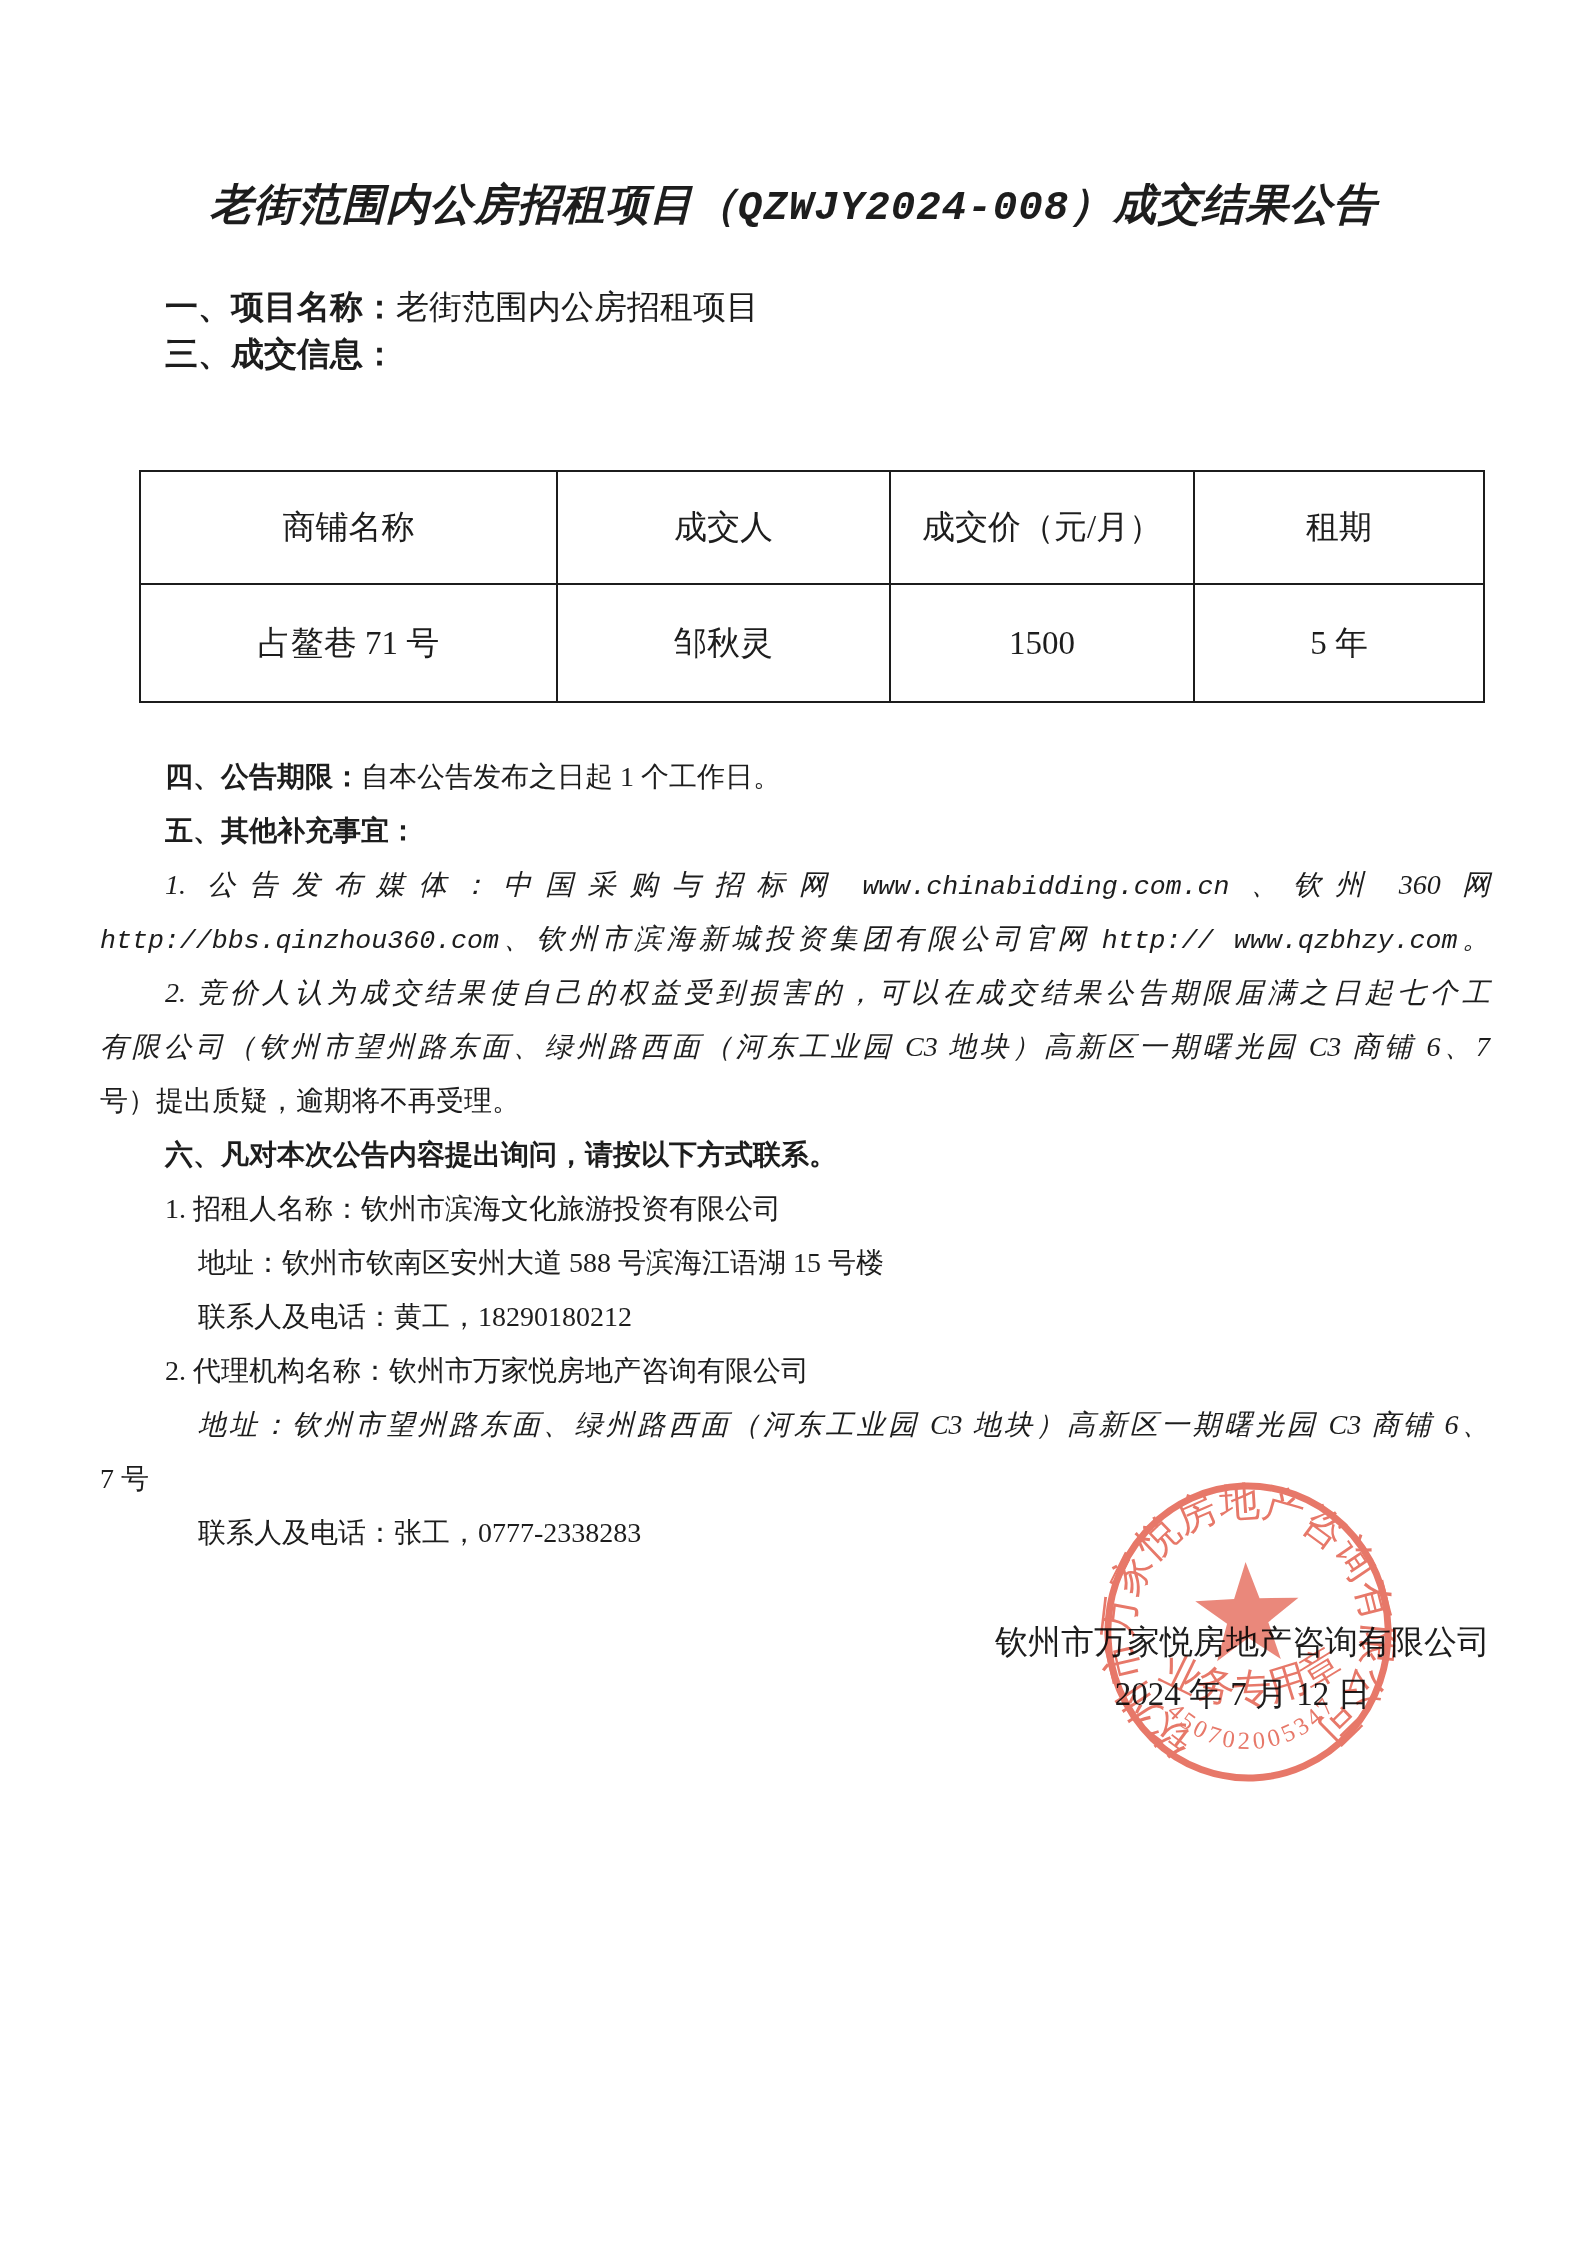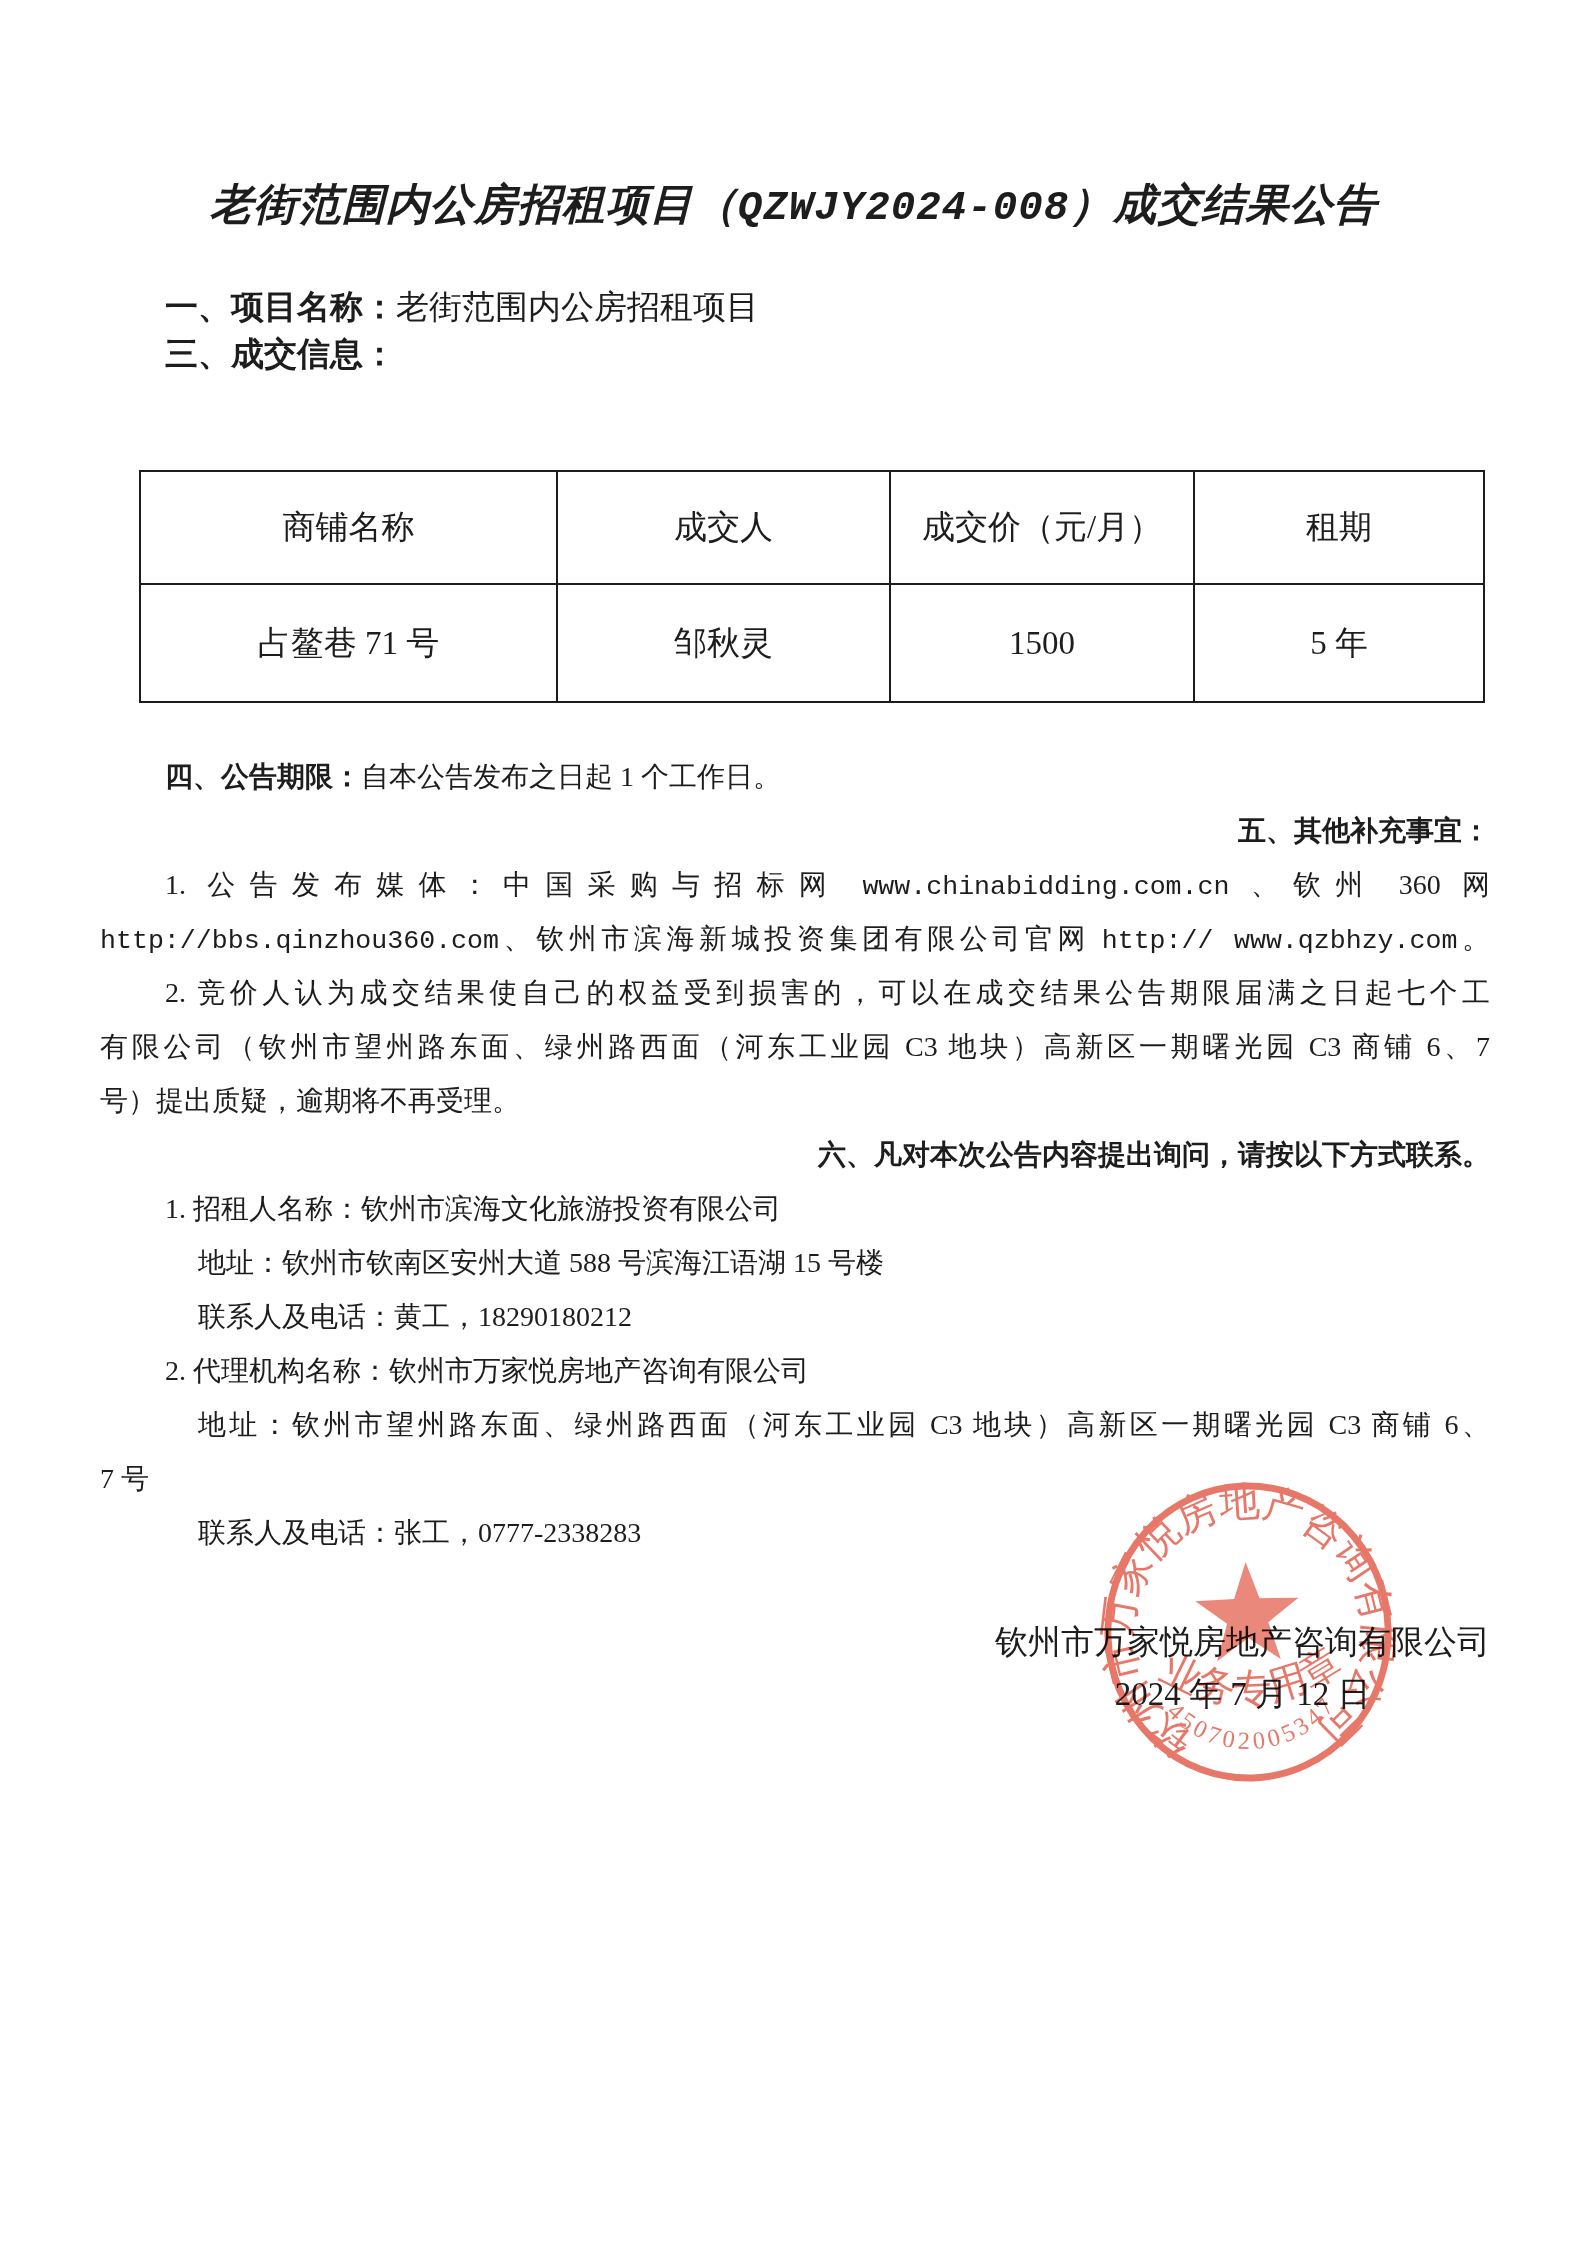--- a/index.html
+++ b/index.html
@@ -5,38 +5,38 @@
   html,body{margin:0;padding:0;background:#ffffff;}
   .page{
     position:relative;width:1587px;height:2245px;background:#fff;
     font-family:"Liberation Serif","DejaVu Serif",serif;color:#1d1d1d;overflow:hidden;
   }
   .title{
     position:absolute;top:176px;left:0;width:100%;margin:0;
     text-align:center;font-size:43px;font-weight:700;letter-spacing:1px;font-style:italic;
   }
   .mono{font-family:"Liberation Mono","DejaVu Sans Mono",monospace;font-size:0.95em;}
-  .b{font-weight:700;text-align:right;}
+  .b{font-weight:700;}
   .items{position:absolute;top:284px;left:165px;font-size:33px;}
   .items .line{height:47px;line-height:47px;white-space:nowrap;}
   .deal-table{
     position:absolute;top:470px;left:139px;width:1344px;
     border-collapse:collapse;table-layout:fixed;font-size:33px;
   }
   .deal-table th,.deal-table td{
     border:2px solid #1c1c1c;text-align:center;vertical-align:middle;
     font-weight:400;padding:16px;overflow:hidden;
   }
   .deal-table thead tr{height:113px;}
   .deal-table tbody tr{height:118px;}
   .body-block{position:absolute;top:750px;left:100px;width:1390px;font-size:28px;}
   .bl{height:54px;line-height:54px;white-space:nowrap;}
   .ind1{padding-left:65px;}
   .ind2{padding-left:98px;}
-  .jl{text-align:justify;text-align-last:justify;}
+  .jl{text-align:justify;text-align-last:justify;font-style:italic;}
   .signature{position:absolute;top:1616px;right:97px;text-align:center;font-size:33px;}
   .signature .sig-line{height:52px;line-height:52px;white-space:nowrap;}
   .stamp{
     position:absolute;left:1100px;top:1478px;
     color:#e0523f;opacity:.78;mix-blend-mode:multiply;transform:rotate(-2deg);
   }
 </style>
 </head>
 <body>
 

